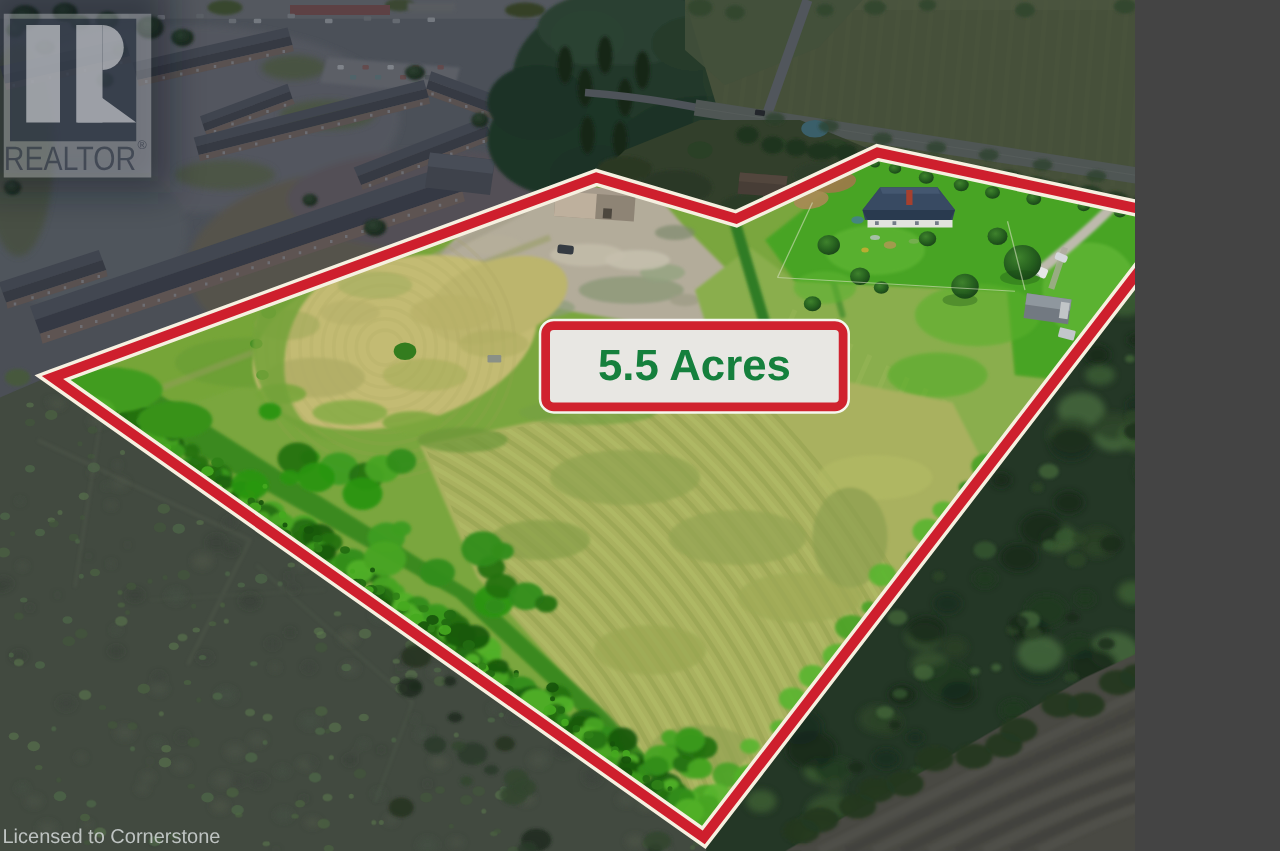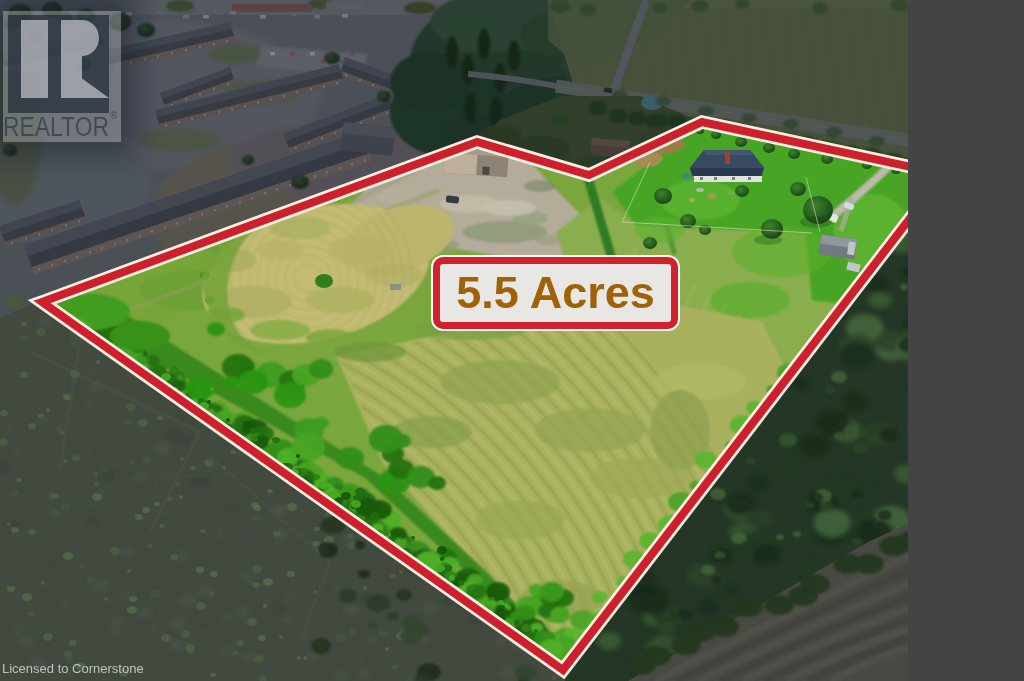--- a/index.html
+++ b/index.html
@@ -1,22 +1,22 @@
 <!DOCTYPE html>
 <html><head>
 <meta charset="utf-8">
 <style>
 html,body{margin:0;padding:0;background:#444;}
 #page{position:relative;width:908px;height:681px;overflow:hidden;font-family:"Liberation Sans",sans-serif;}
 #acres{position:absolute;left:433px;top:257px;width:245px;height:72px;box-sizing:border-box;
  background:#e8e7e3;border:7px solid #d0222e;border-radius:10px;
  box-shadow:0 0 0 2px rgba(255,255,255,0.9);
  display:flex;align-items:center;justify-content:center;}
-#acres span{font-size:45px;font-weight:bold;color:#a16207;}
-#lic{position:absolute;left:2px;top:661px;font-size:13px;color:#ccd1d0;opacity:0.9;}
+#acres span{font-size:35px;font-weight:bold;color:#15803d;}
+#lic{position:absolute;left:2px;top:661px;font-size:16px;color:#ccd1d0;opacity:0.9;}
 </style>
 </head>
 <body>
 <div id="page">
 
 <svg width="1024" height="681" viewBox="0 0 1024 681" style="position:absolute;left:0;top:0">
 <defs>
 <clipPath id="clipP">
           <path d="M42,302 L477,142 L589,175 L702,122 L944,174 L563,670 Z"></path>
         </clipPath>

